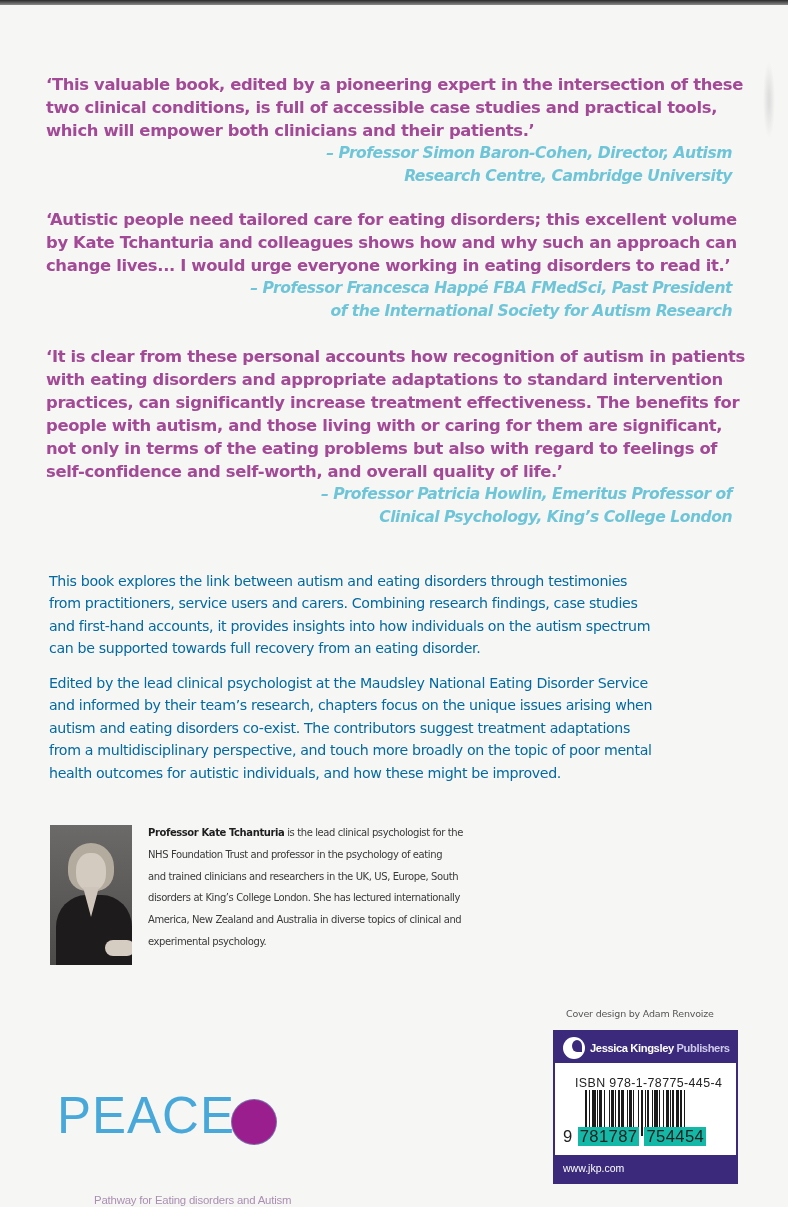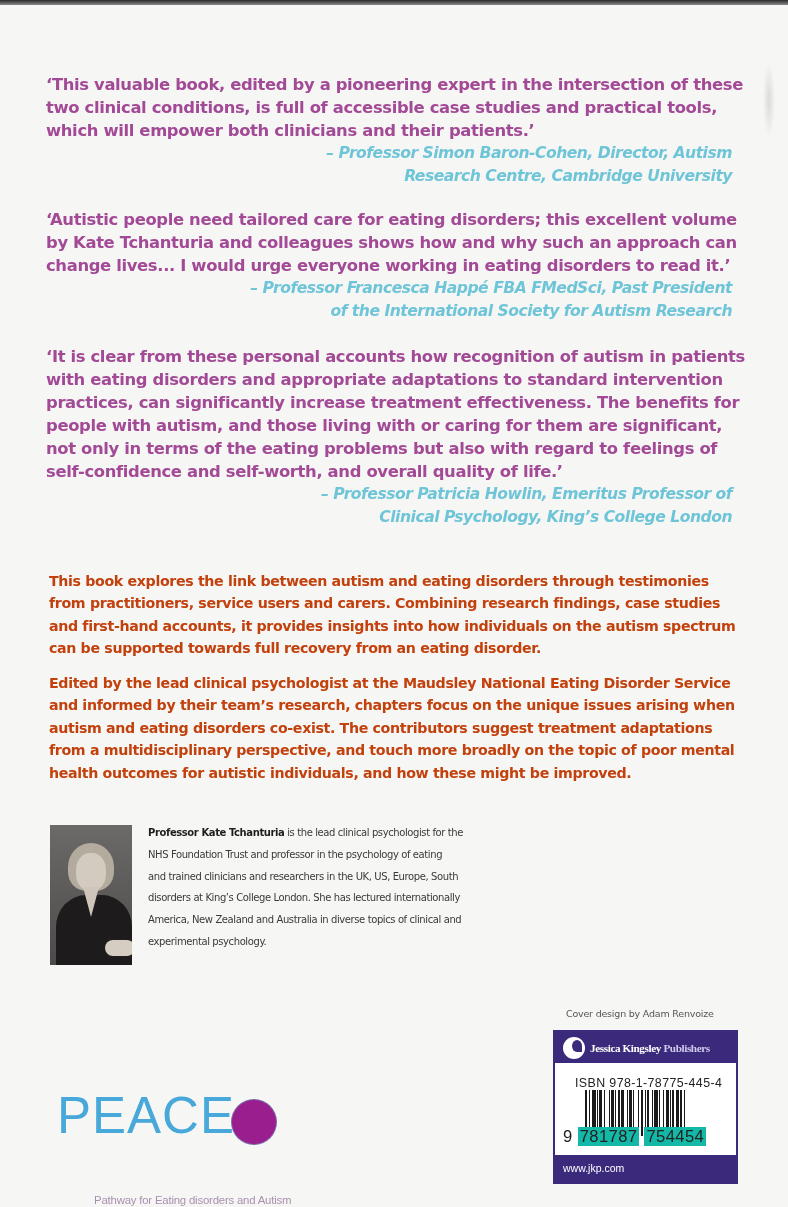--- a/index.html
+++ b/index.html
@@ -32,25 +32,24 @@
       line-height: 23px;
       text-align: right;
       width: 686px;
       letter-spacing: -0.5px;
     }
     .q1 { top: 38px; margin-top: 35px; }
     .q2 { top: 208px; }
     .q3 { top: 345px; }
     .body-para {
       position: absolute; left: 49px; width: 700px;
-      color: #c2410c;
+      color: #0369a1;
       font-size: 14.2px;
       line-height: 22.4px;
       letter-spacing: -0.35px;
-      font-weight: bold;
     }
     .p1 { top: 570px; }
     .p2 { top: 672px; }
     .author-photo {
       position: absolute; left: 50px; top: 825px; width: 82px; height: 140px;
       background: radial-gradient(ellipse 30px 30px at 44px 48px, #b9b4ae 0%, #9a948d 60%, transparent 62%),
                   linear-gradient(#6b6a68, #4c4b4a);
       overflow: hidden;
     }
     .author-photo .hair {
@@ -103,21 +102,21 @@
     .jkp-logo {
       width: 22px; height: 22px; border-radius: 50%; background: #fff;
       position: relative; overflow: hidden; margin-right: 5px;
     }
     .jkp-logo::after {
       content: ""; position: absolute; left: 9px; top: 3px; width: 10px; height: 12px;
       background: #3b2a7c; border-radius: 50% 50% 0 50%;
     }
     .jkp-name {
       color: #fff; font-weight: bold; font-size: 11.2px; letter-spacing: -0.4px;
-      font-family: Liberation Serif, serif;
+      font-family: Liberation Sans, sans-serif;
     }
     .jkp-name .pub { color: #cfc9ea; }
     .isbn-text {
       font-family: "Liberation Sans", sans-serif;
       font-size: 12.4px; color: #222;
       margin: 13px 0 0 20px; letter-spacing: 0.4px;
     }
     .barcode {
       position: absolute; left: 30px; top: 58px; width: 134px; height: 46px;
       display: flex; align-items: stretch;

